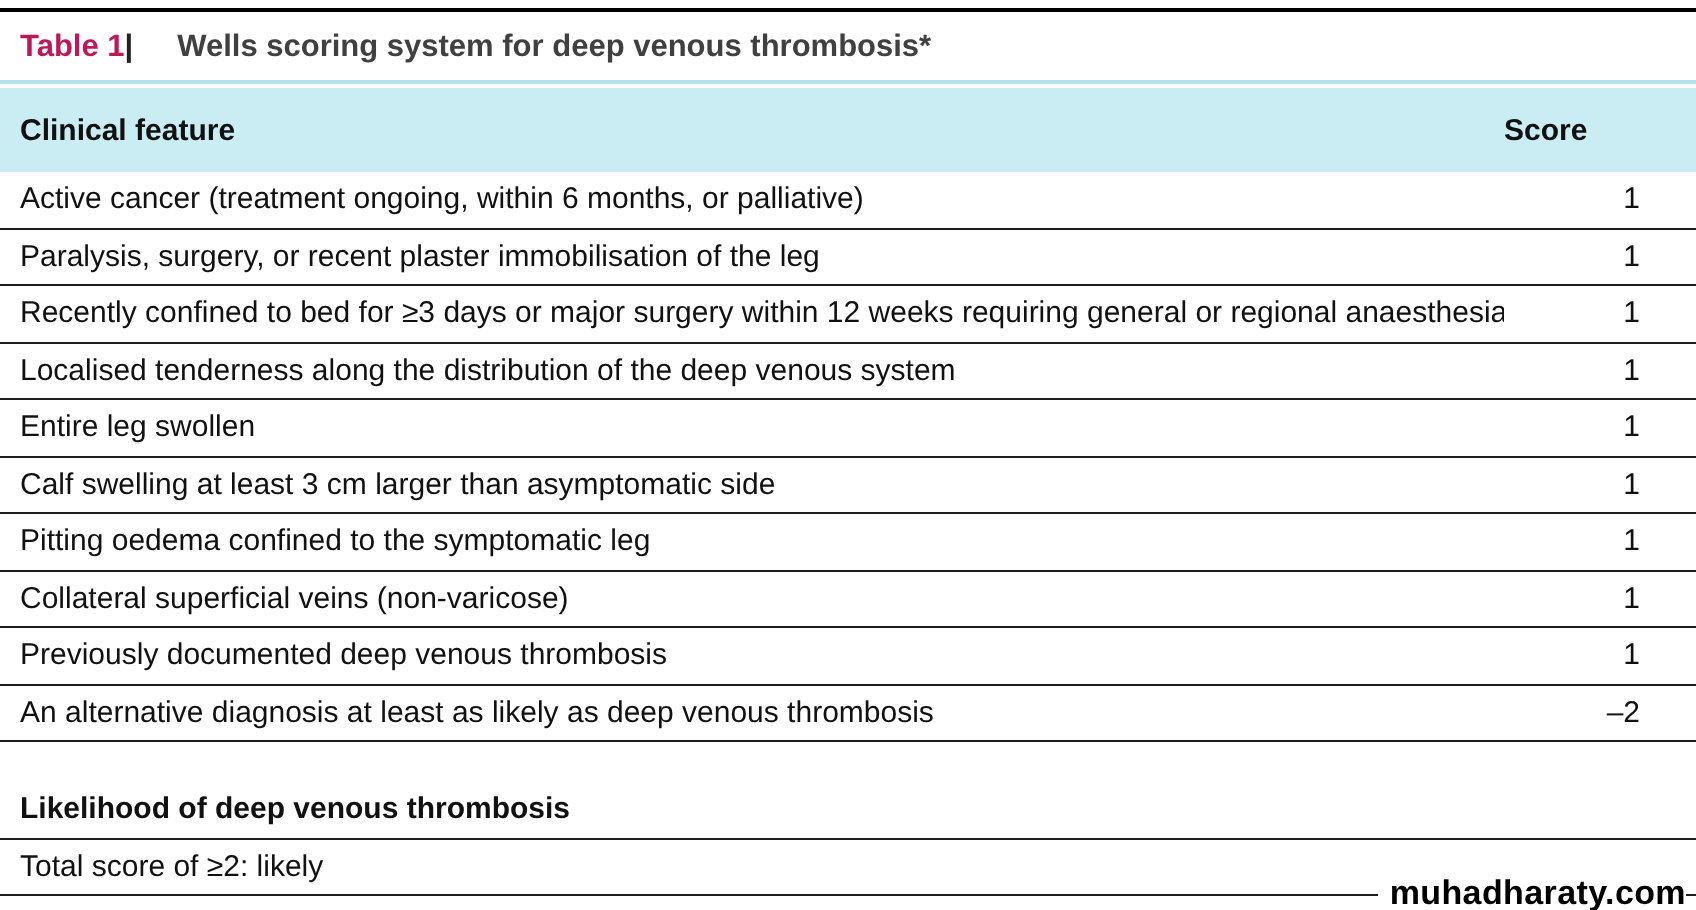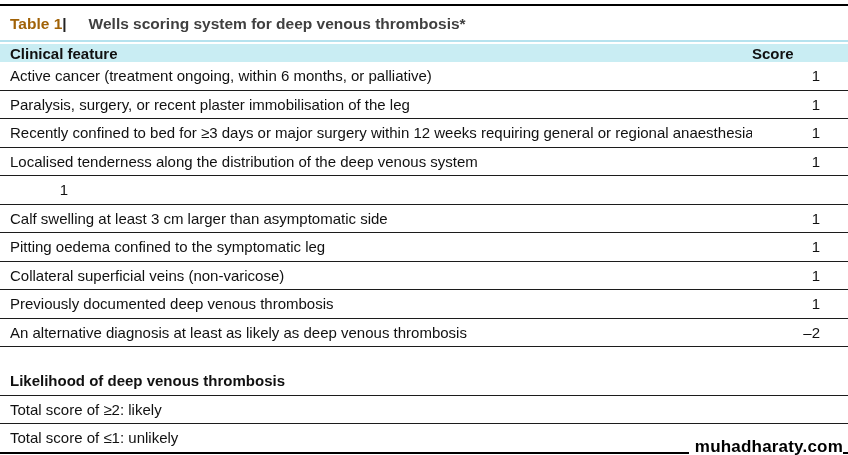--- a/index.html
+++ b/index.html
@@ -27,28 +27,28 @@
     background: #000000;
   }
   .title-bar {
     padding: 9px 10px 7px 10px;
     font-size: 15.5px;
     font-weight: bold;
     border-bottom: 2px solid #b5e2ee;
     margin-bottom: 2px;
     white-space: nowrap;
   }
-  .title-label { color: #a16207; }
+  .title-label { color: #be185d; }
   .title-sep { color: #222222; }
   .title-text { color: #404040; margin-left: 22px; }
   .thead {
     display: flex;
     align-items: center;
     background: #c9edf3;
-    height: 18px;
+    height: 42px;
     font-size: 15px;
     font-weight: bold;
   }
   .row {
     display: flex;
     align-items: center;
     height: 27.5px;
     border-bottom: 1.5px solid #1c1c1c;
     font-size: 15px;
   }
@@ -115,20 +115,21 @@
   </div>
   <div class="row">
     <div class="cell-feature">Recently confined to bed for ≥3 days or major surgery within 12 weeks requiring general or regional anaesthesia</div>
     <div class="cell-score">1</div>
   </div>
   <div class="row">
     <div class="cell-feature">Localised tenderness along the distribution of the deep venous system</div>
     <div class="cell-score">1</div>
   </div>
   <div class="row">
+    <div class="cell-feature">Entire leg swollen</div>
     <div class="cell-score">1</div>
   </div>
   <div class="row">
     <div class="cell-feature">Calf swelling at least 3 cm larger than asymptomatic side</div>
     <div class="cell-score">1</div>
   </div>
   <div class="row">
     <div class="cell-feature">Pitting oedema confined to the symptomatic leg</div>
     <div class="cell-score">1</div>
   </div>

